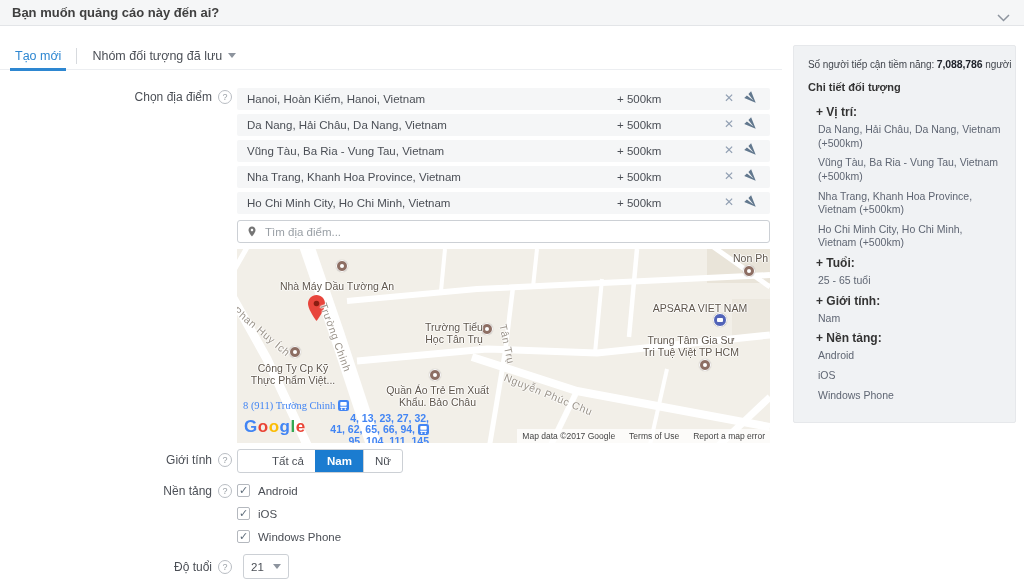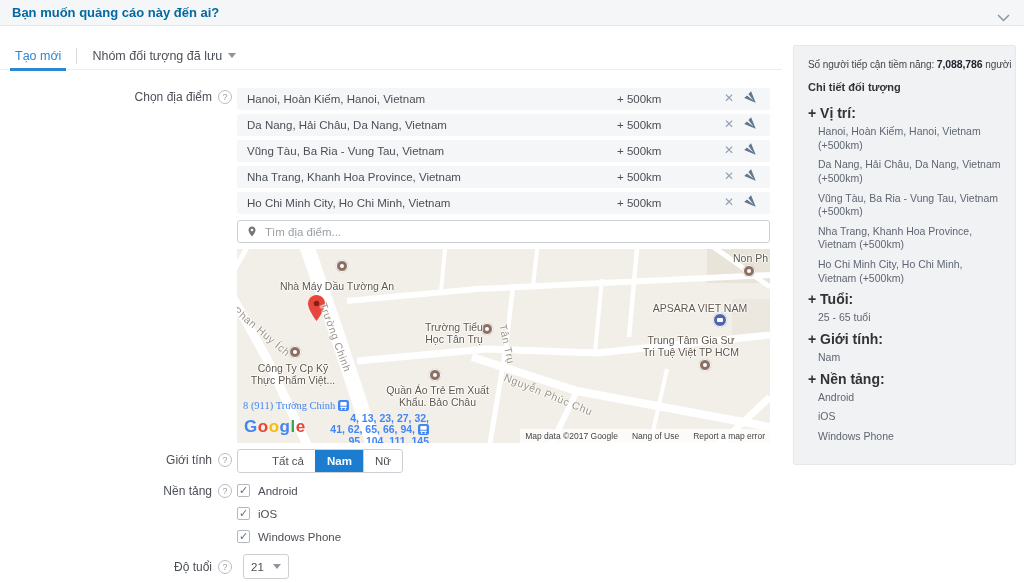--- a/index.html
+++ b/index.html
@@ -3,21 +3,21 @@
 <meta charset="utf-8">
 <style>
   * { margin:0; padding:0; box-sizing:border-box; }
   html,body { background:#fff; }
   body { font-family:"Liberation Sans","DejaVu Sans",sans-serif; color:#4b4f56; }
   .page { position:relative; width:1024px; height:583px; background:#fff; overflow:hidden; }
 
   
   .hdr { position:absolute; top:0; left:0; width:1024px; height:26px; background:#f5f6f7;
          border-bottom:1px solid #e3e5e8; display:flex; align-items:center; }
-  .hdr-title { font-size:13px; font-weight:bold; color:#0369a1; margin-left:12px; }
+  .hdr-title { font-size:13px; font-weight:bold; color:#404040; margin-left:12px; }
   .hdr-chevron { position:absolute; right:14px; top:8px; cursor:pointer; }
 
   
   .tabs { position:absolute; top:42px; left:0; width:782px; height:28px;
           display:flex; align-items:center; border-bottom:1px solid #eceef1; }
   .tab { position:relative; height:28px; display:flex; align-items:center; gap:6px;
          padding:0 15px; font-size:12.5px; cursor:pointer; }
   .tab.active { color:#2e87d1; }
   .tab.active::after { content:""; position:absolute; left:10px; right:10px; bottom:-1px;
          height:3px; background:#2e87d1; }
@@ -93,21 +93,21 @@
          display:flex; align-items:center; justify-content:space-between; padding:0 7px;
          font-size:11.5px; cursor:pointer; }
   .age-sep { font-size:11.5px; color:#4b4f56; }
 
   
   .sidebar { position:absolute; left:793px; top:45px; width:223px; background:#f0f2f4;
          border:1px solid #e6e8eb; border-radius:2px; padding:12px 12px 14px 14px; }
   .reach { font-size:10px; color:#42464d; white-space:nowrap; letter-spacing:-.1px; margin-bottom:11px; }
   .reach b { font-size:10.5px; color:#1d2129; }
   .sb-title { font-size:11px; font-weight:bold; color:#333; margin-bottom:12px; }
-  .sb-sec-title { font-size:14px; font-weight:bold; color:#333; margin-bottom:4px; }
+  .sb-sec-title { font-size:12px; font-weight:bold; color:#333; margin-bottom:4px;margin-left:8px; }
   .sb-item { font-size:10.5px; color:#5f6673; line-height:1.3; margin:0 0 6px 10px; }
   .sb-sec { margin-bottom:5px; }
 </style>
 </head>
 <body>
 
 <div class="page">
 
   <div class="hdr">
     <span class="hdr-title">Bạn muốn quảng cáo này đến ai?</span>
@@ -263,21 +263,21 @@
               <circle cx="4" cy="10" r="0.9" fill="#fff"></circle>
               <circle cx="8" cy="10" r="0.9" fill="#fff"></circle>
             </svg></span></div>
       <div>95, 104, 111, 145</div>
     </div>
 
     <div class="glogo"><span style="color: rgb(66, 133, 244);">G</span><span style="color: rgb(234, 67, 53);">o</span><span style="color: rgb(251, 188, 5);">o</span><span style="color: rgb(66, 133, 244);">g</span><span style="color: rgb(52, 168, 83);">l</span><span style="color: rgb(234, 67, 53);">e</span></div>
 
     <div class="attrib">
       <span>Map data ©2017 Google</span>
-      <span>Nang of Use</span>
+      <span>Terms of Use</span>
       <span>Report a map error</span>
     </div>
   </div>
 
   <div class="seg">
     <div class="seg-btn">Tất cả</div>
     <div class="seg-btn sel">Nam</div>
     <div class="seg-btn">Nữ</div>
   </div>
 
@@ -310,21 +310,20 @@
 
   <div class="sidebar">
     <div class="reach">
       <span>Số người tiếp cận tiềm năng:</span>
       <b>7,088,786</b><span> người</span>
     </div>
     <div class="sb-title">Chi tiết đối tượng</div>
 
     <div class="sb-sec">
       <div class="sb-sec-title">+ Vị trí:</div>
-      <div class="sb-item">Hanoi, Hoàn Kiếm, Hanoi, Vietnam (+500km)</div>
       <div class="sb-item">Da Nang, Hải Châu, Da Nang, Vietnam (+500km)</div>
       <div class="sb-item">Vũng Tàu, Ba Ria - Vung Tau, Vietnam (+500km)</div>
       <div class="sb-item">Nha Trang, Khanh Hoa Province, Vietnam (+500km)</div>
       <div class="sb-item">Ho Chi Minh City, Ho Chi Minh, Vietnam (+500km)</div>
     </div>
     <div class="sb-sec">
       <div class="sb-sec-title">+ Tuổi:</div>
       <div class="sb-item">25 - 65 tuổi</div>
     </div>
     <div class="sb-sec">

